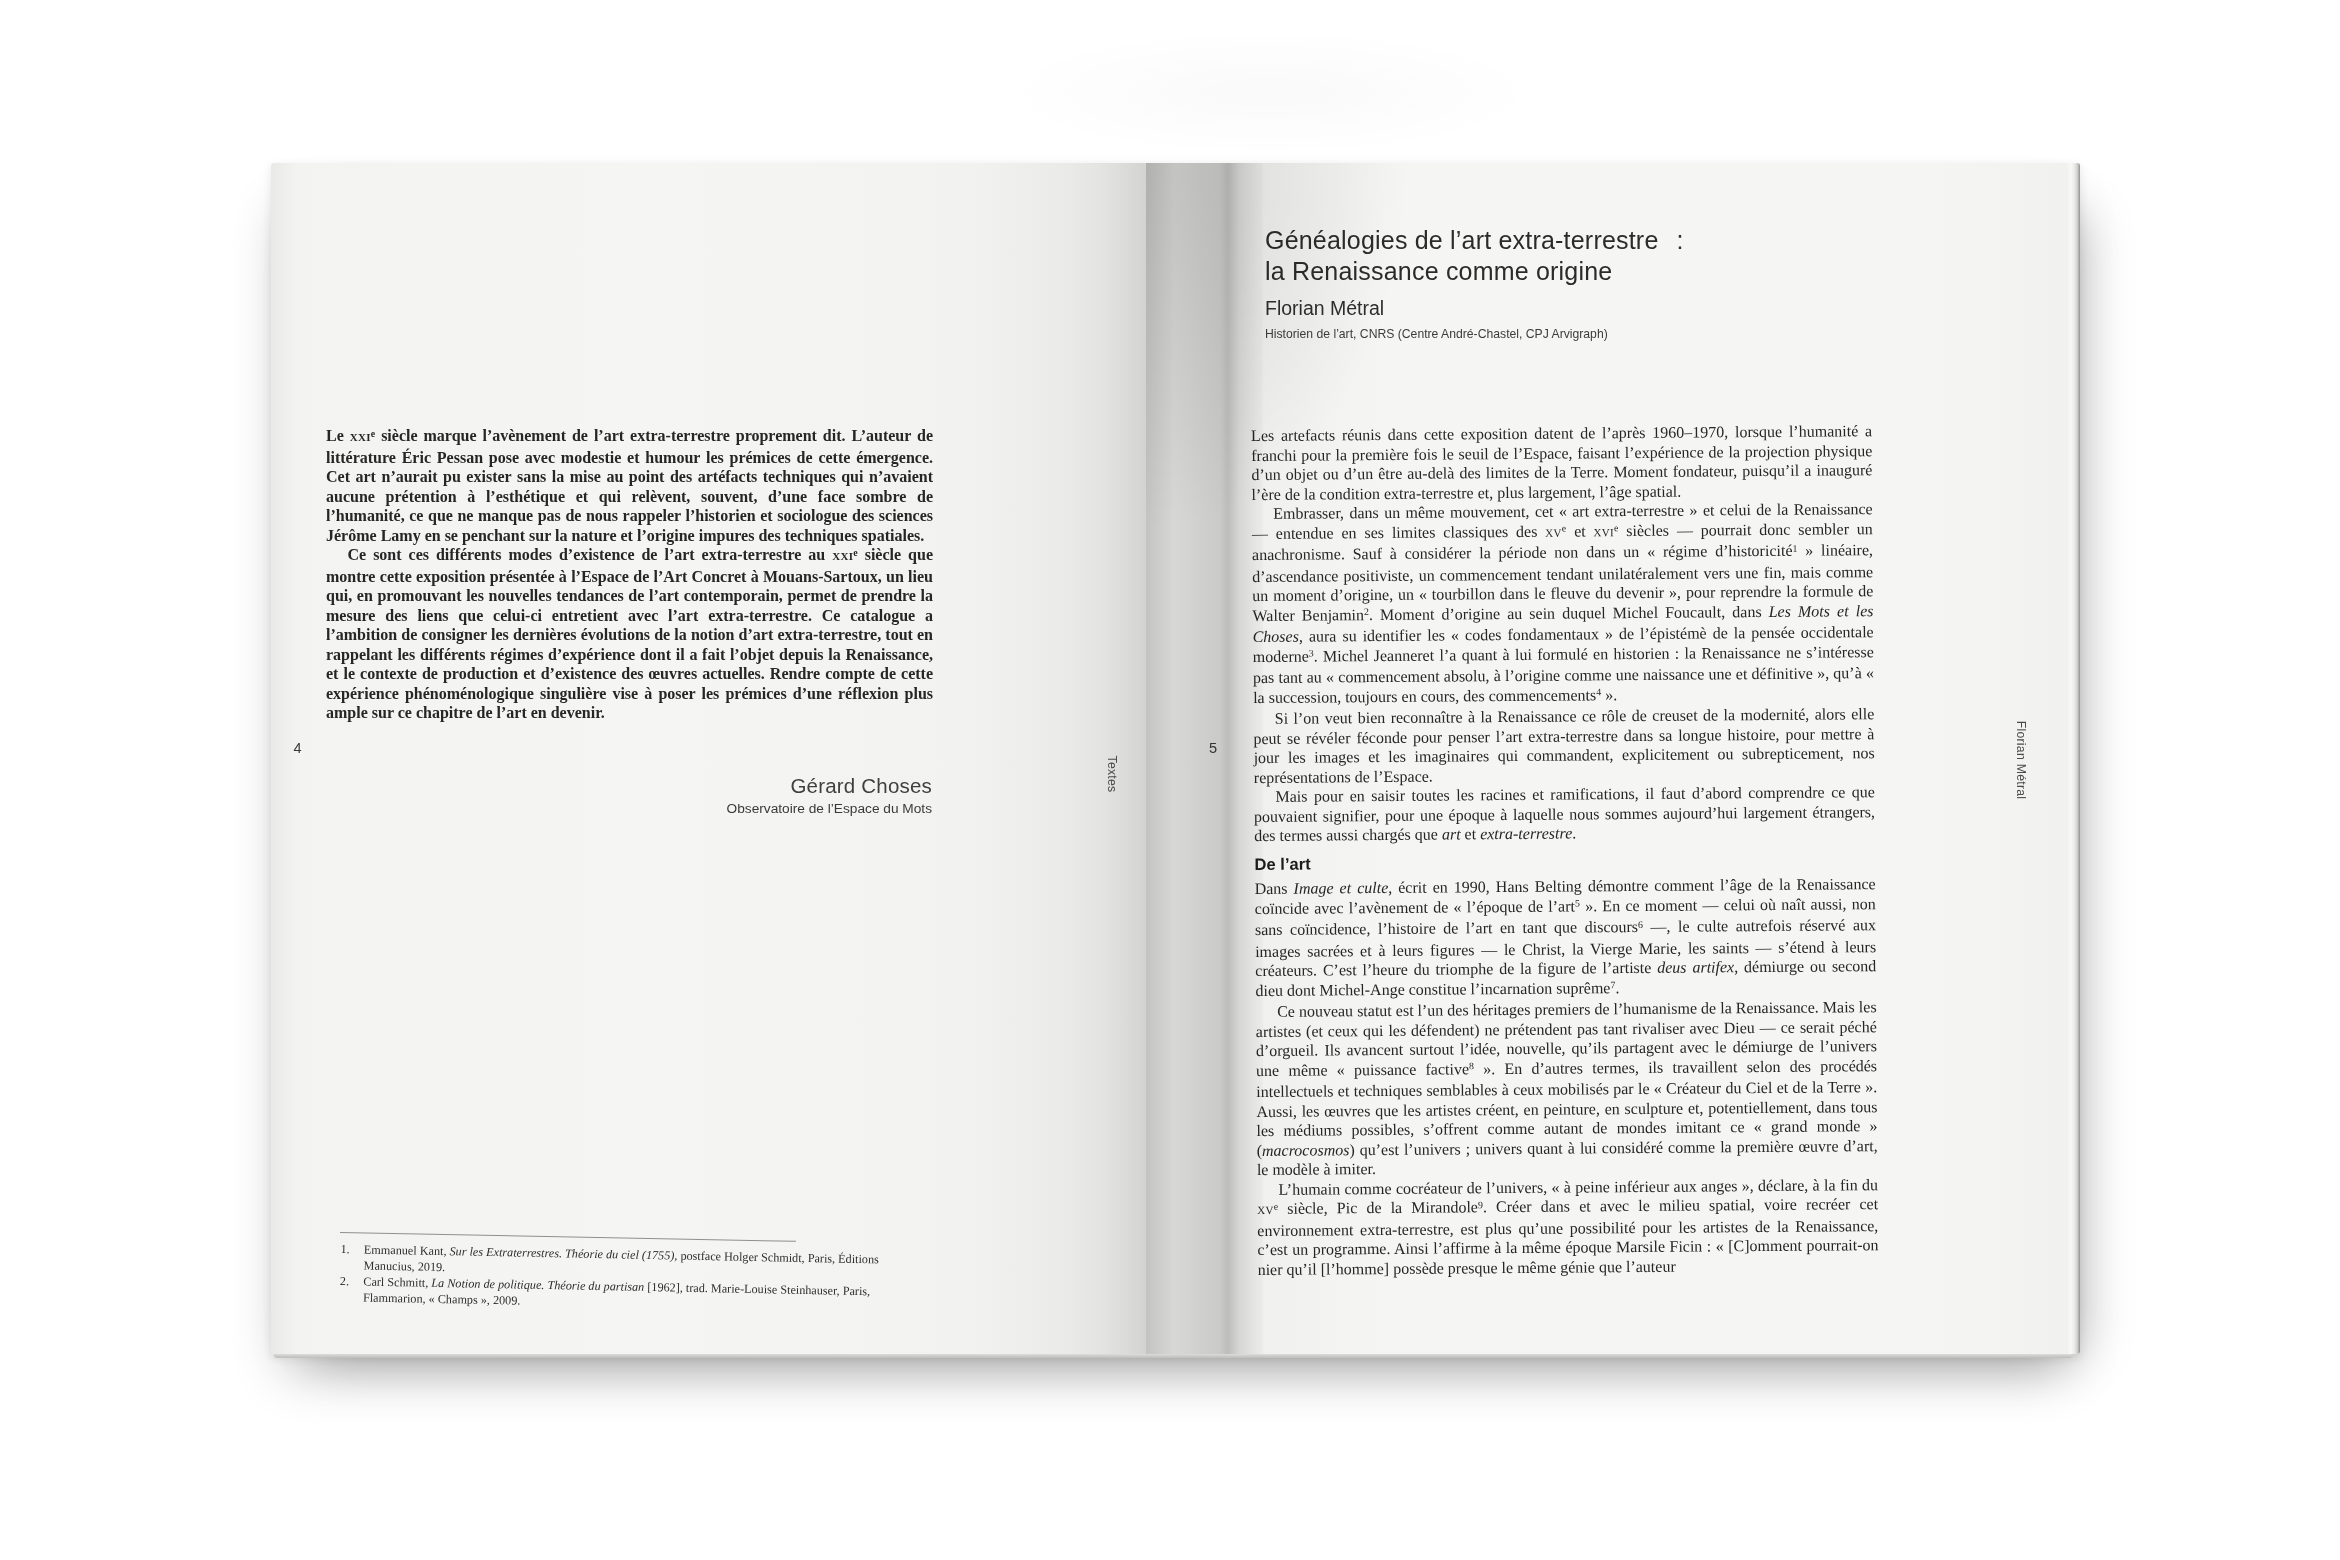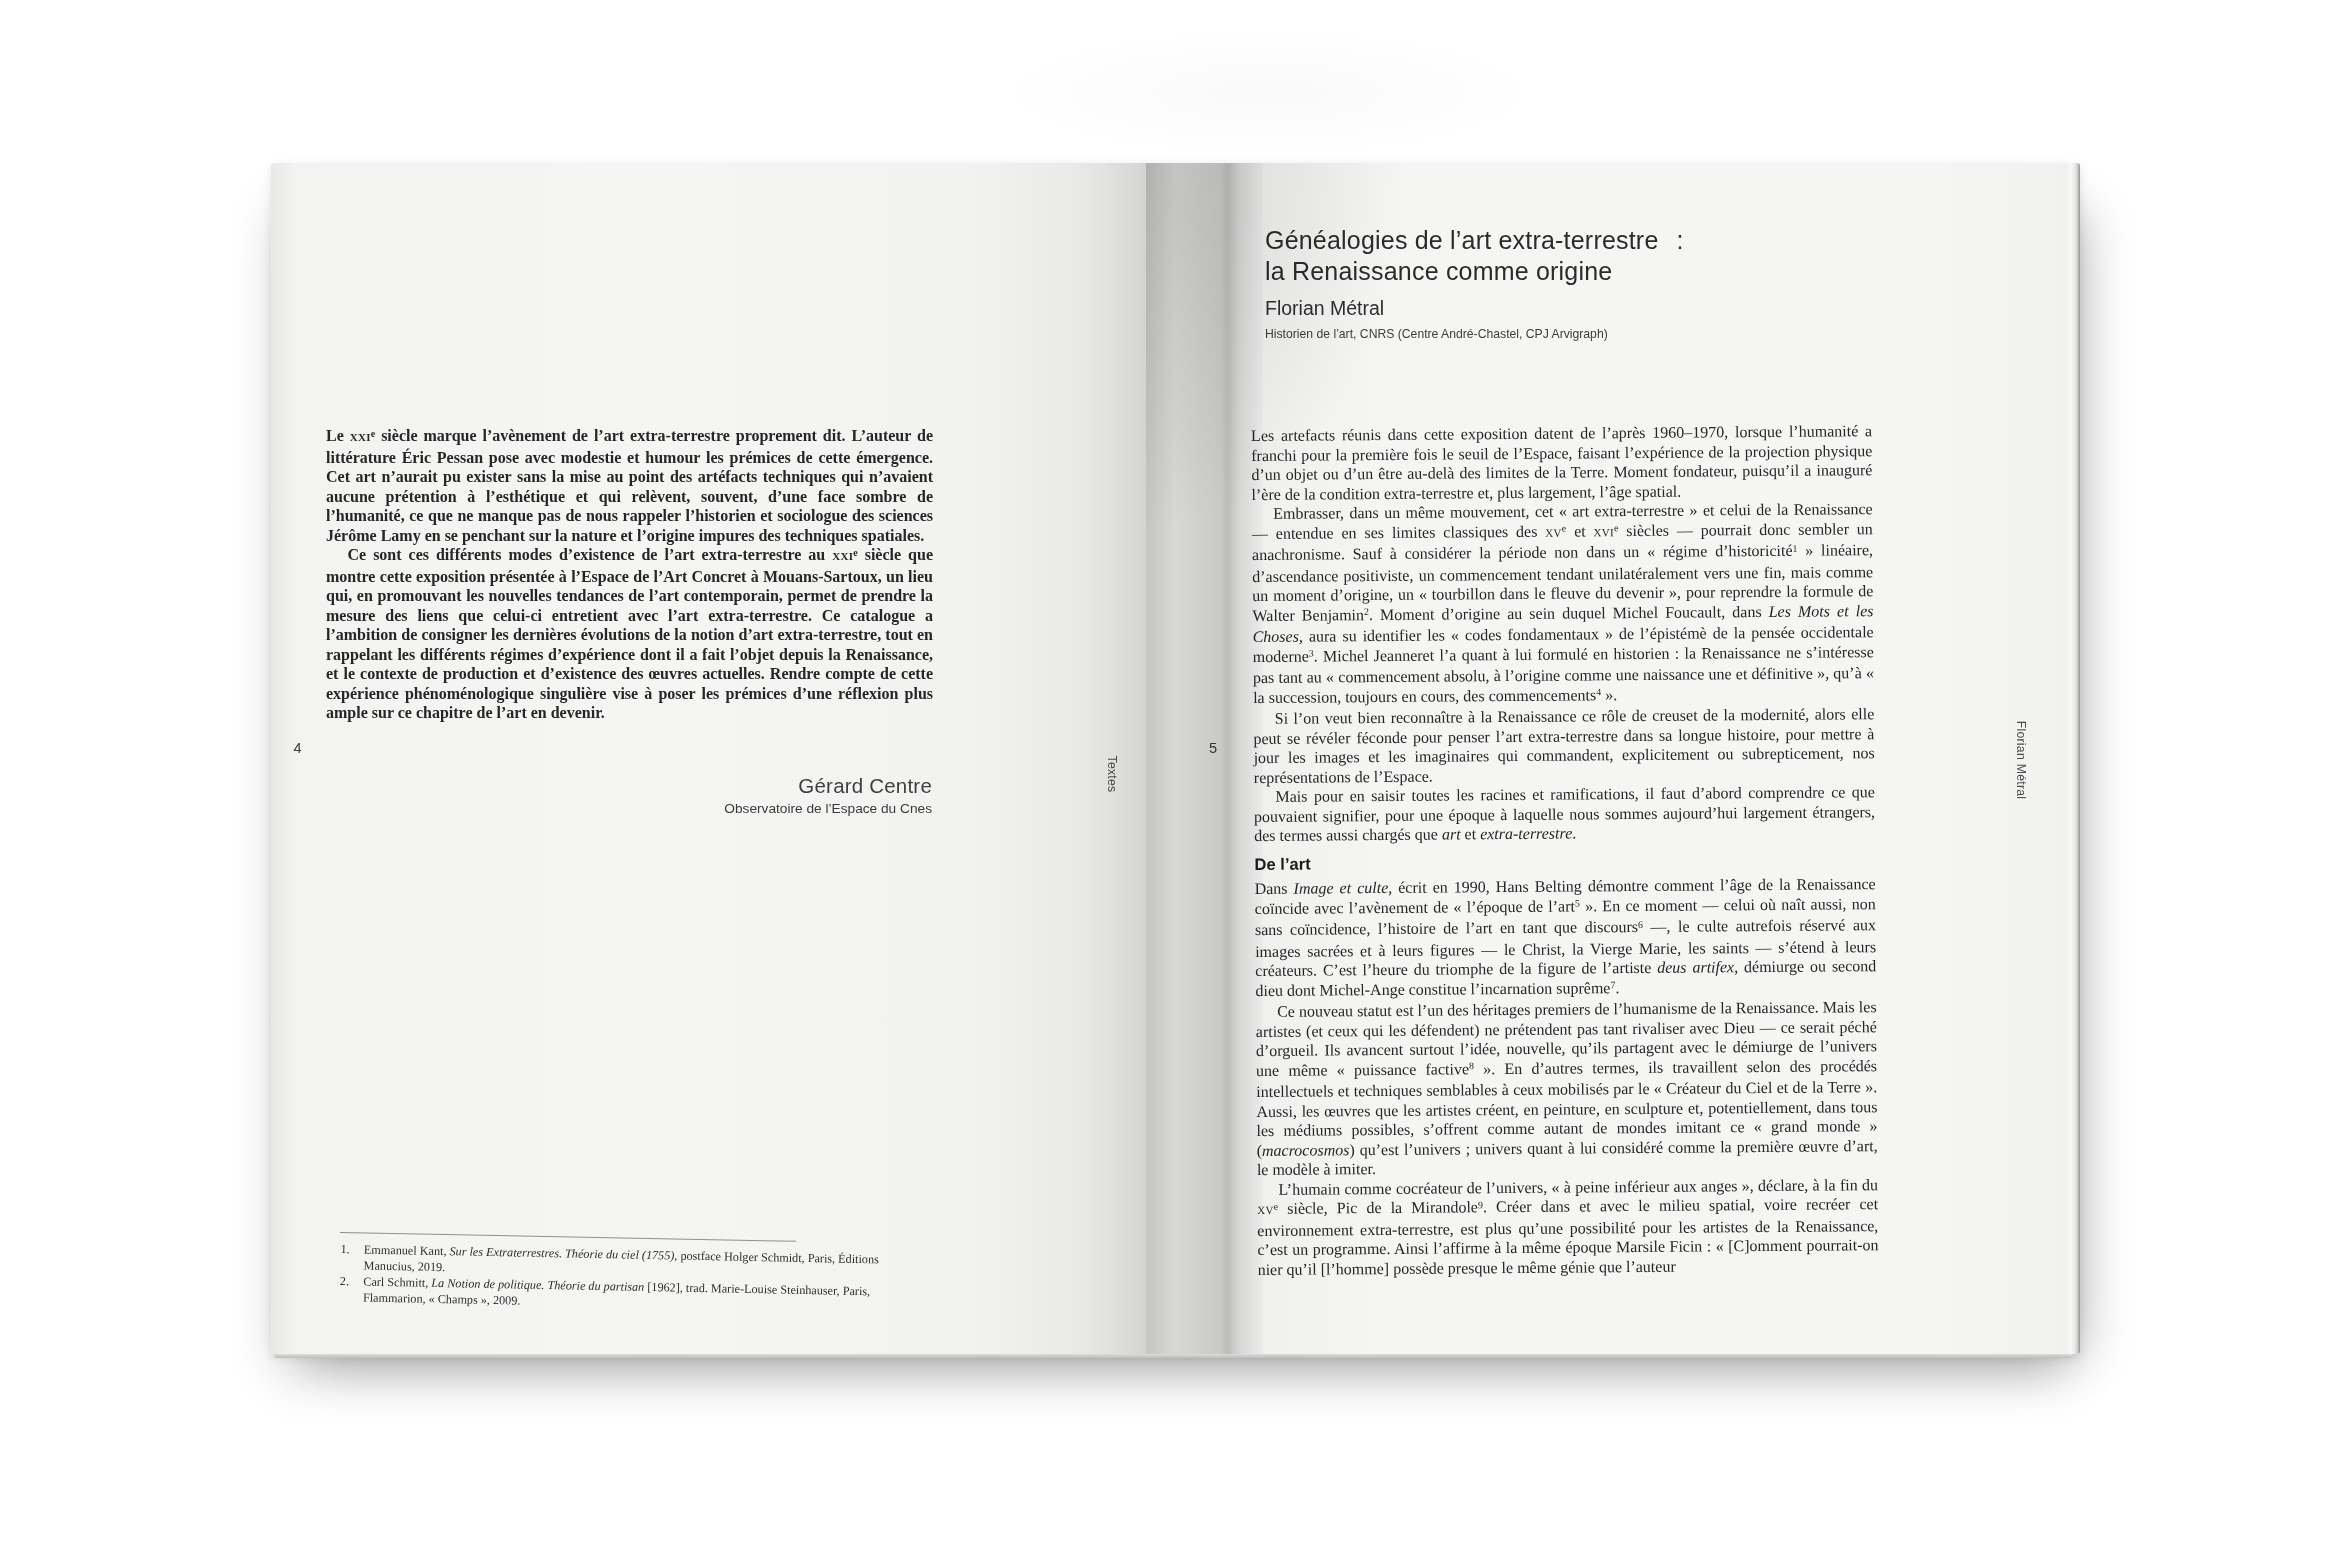--- a/index.html
+++ b/index.html
@@ -101,22 +101,22 @@
 
     <div class="page page-left">
       <div class="pageno pageno-left">4</div>
 
       <div class="left-body">
           <div class="body-para"><span>Le </span><span class="sc">xxi</span><span class="sup">e</span><span> siècle marque l’avènement de l’art extra-terrestre proprement dit. L’auteur de littérature Éric Pessan pose avec modestie et humour les prémices de cette émergence. Cet art n’aurait pu exister sans la mise au point des artéfacts techniques qui n’avaient aucune prétention à l’esthétique et qui relèvent, souvent, d’une face sombre de l’humanité, ce que ne manque pas de nous rappeler l’historien et sociologue des sciences Jérôme Lamy en se penchant sur la nature et l’origine impures des techniques spatiales.</span></div>
           <div class="body-para indent"><span>Ce sont ces différents modes d’existence de l’art extra-terrestre au </span><span class="sc">xxi</span><span class="sup">e</span><span> siècle que montre cette exposition présentée à l’Espace de l’Art Concret à Mouans-Sartoux, un lieu qui, en promouvant les nouvelles tendances de l’art contemporain, permet de prendre la mesure des liens que celui-ci entretient avec l’art extra-terrestre. Ce catalogue a l’ambition de consigner les dernières évolutions de la notion d’art extra-terrestre, tout en rappelant les différents régimes d’expérience dont il a fait l’objet depuis la Renaissance, et le contexte de production et d’existence des œuvres actuelles. Rendre compte de cette expérience phénoménologique singulière vise à poser les prémices d’une réflexion plus ample sur ce chapitre de l’art en devenir.</span></div>
         </div>
 
       <div class="signature">
-        <div class="sig-name">Gérard Centre</div>
-        <div class="sig-role">Observatoire de l’Espace du Cnes</div>
+        <div class="sig-name">Gérard Choses</div>
+        <div class="sig-role">Observatoire de l’Espace du Mots</div>
       </div>
 
       <div class="footnotes">
         <div class="fn-rule"></div>
         <div class="fn-row">
           <span class="fn-num">1.</span>
           <span class="fn-text"><span>Emmanuel Kant, </span><span class="it">Sur les Extraterrestres. Théorie du ciel (1755)</span><span>, postface Holger Schmidt, Paris, Éditions Manucius, 2019.</span></span>
         </div>
         <div class="fn-row">
           <span class="fn-num">2.</span>

